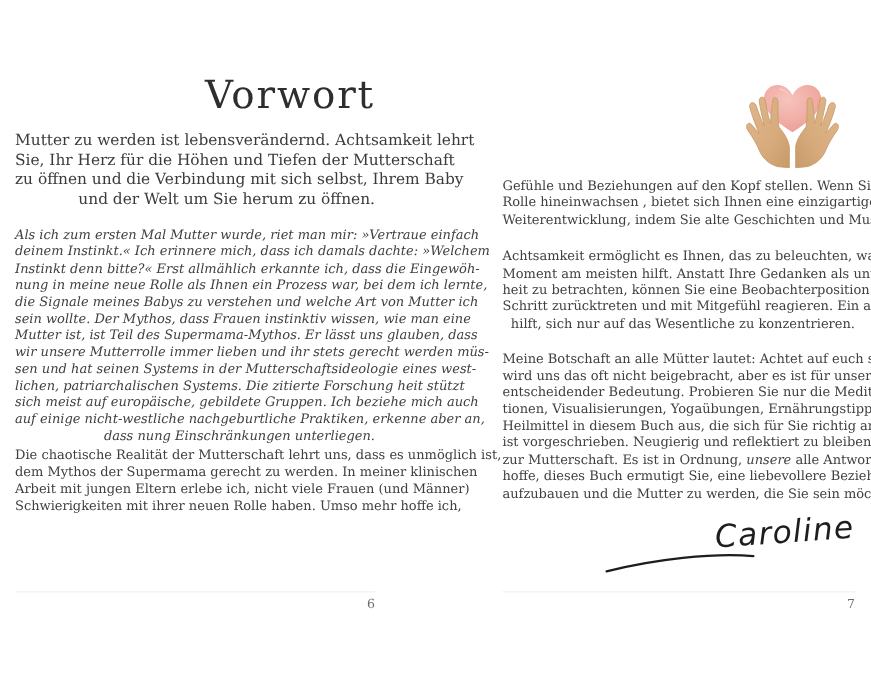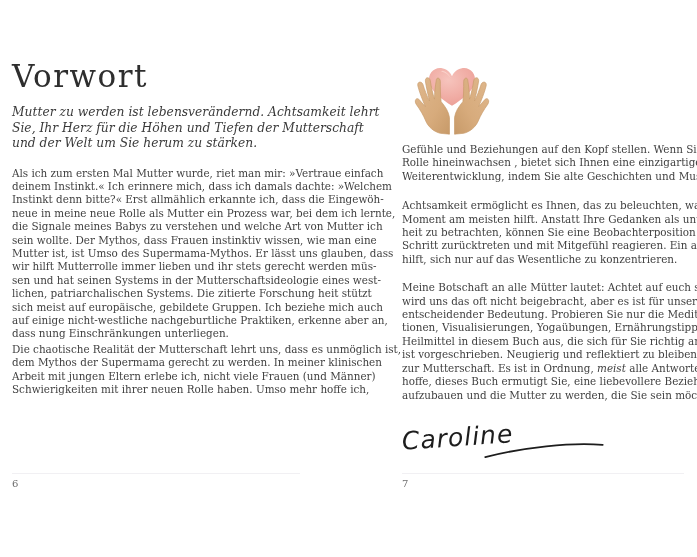--- a/index.html
+++ b/index.html
@@ -1,37 +1,37 @@
 <!DOCTYPE html>
 <html><head>
 <meta charset="utf-8">
 <style>
   html,body { margin:0; padding:0; }
   body {
     width:697px; height:557px; overflow:hidden; position:relative;
     background:#ffffff; color:#3f3f3f;
     font-family:"DejaVu Serif", serif;
   }
-  .page { position:absolute; top:0; text-align:left; }
+  .page { position:absolute; top:0; text-align:right; }
   #page-left  { left:12px;  width:288px; }
   #page-right { left:402px; width:282px; }
   .page-inner { height:473px; border-bottom:1px solid #f1f0f3; }
   .page-num { margin-top:4px; font-size:10px; color:#6d6d6d; }
 
   .title {
     margin:0; padding-top:58px;
     font-size:31px; font-weight:400; color:#2e2e2e; letter-spacing:1.5px;
   }
   .intro {
     margin-top:11px;
-    font-style:italic; font-size:12.3px; line-height:15.5px; color:#3a3a3a;
+    font-size:12.3px; line-height:15.5px; color:#3a3a3a;
   }
   .para { font-size:10.4px; line-height:13.4px; color:#3f3f3f; }
   .tline { white-space:nowrap; }
-  #lp1 { margin-top:15px; }
+  #lp1 { margin-top:15px;font-style:italic; }
   #lp2 { margin-top:2px; }
 
   .illus { padding-top:52px; height:86px; }
   #rp0 { margin-top:5px; }
   #rp1 { margin-top:16px; }
   #rp2 { margin-top:15px; }
 
   .signature { margin-top:16px; transform:rotate(-4deg); }
   .sig-name {
     display:block;
@@ -42,31 +42,32 @@
 </style>
 </head>
 <body>
 
 <div class="page" id="page-left">
   <div class="page-inner">
     <h1 class="title">Vorwort</h1>
     <div class="intro">
         <div class="tline">Mutter zu werden ist lebensverändernd. Achtsamkeit lehrt</div>
         <div class="tline">Sie, Ihr Herz für die Höhen und Tiefen der Mutterschaft</div>
-        <div class="tline">und der Welt um Sie herum zu stärken.</div>
+        <div class="tline">zu öffnen und die Verbindung mit sich selbst, Ihrem Baby</div>
+        <div class="tline">und der Welt um Sie herum zu öffnen.</div>
       </div>
     <div class="para" id="lp1">
         <div class="tline">Als ich zum ersten Mal Mutter wurde, riet man mir: »Vertraue einfach</div>
         <div class="tline">deinem Instinkt.« Ich erinnere mich, dass ich damals dachte: »Welchem</div>
         <div class="tline">Instinkt denn bitte?« Erst allmählich erkannte ich, dass die Eingewöh-</div>
-        <div class="tline">neue in meine neue Rolle als Mutter ein Prozess war, bei dem ich lernte,</div>
+        <div class="tline">nung in meine neue Rolle als Ihnen ein Prozess war, bei dem ich lernte,</div>
         <div class="tline">die Signale meines Babys zu verstehen und welche Art von Mutter ich</div>
         <div class="tline">sein wollte. Der Mythos, dass Frauen instinktiv wissen, wie man eine</div>
-        <div class="tline">Mutter ist, ist Umso des Supermama-Mythos. Er lässt uns glauben, dass</div>
-        <div class="tline">wir hilft Mutterrolle immer lieben und ihr stets gerecht werden müs-</div>
+        <div class="tline">Mutter ist, ist Teil des Supermama-Mythos. Er lässt uns glauben, dass</div>
+        <div class="tline">wir unsere Mutterrolle immer lieben und ihr stets gerecht werden müs-</div>
         <div class="tline">sen und hat seinen Systems in der Mutterschaftsideologie eines west-</div>
         <div class="tline">lichen, patriarchalischen Systems. Die zitierte Forschung heit stützt</div>
         <div class="tline">sich meist auf europäische, gebildete Gruppen. Ich beziehe mich auch</div>
         <div class="tline">auf einige nicht-westliche nachgeburtliche Praktiken, erkenne aber an,</div>
         <div class="tline">dass nung Einschränkungen unterliegen.</div>
       </div>
     <div class="para" id="lp2">
         <div class="tline">Die chaotische Realität der Mutterschaft lehrt uns, dass es unmöglich ist,</div>
         <div class="tline">dem Mythos der Supermama gerecht zu werden. In meiner klinischen</div>
         <div class="tline">Arbeit mit jungen Eltern erlebe ich, nicht viele Frauen (und Männer)</div>
@@ -117,21 +118,21 @@
         <div class="tline">Schritt zurücktreten und mit Mitgefühl reagieren. Ein achtsames Leben</div>
         <div class="tline">hilft, sich nur auf das Wesentliche zu konzentrieren.</div>
       </div>
     <div class="para" id="rp2">
         <div class="tline">Meine Botschaft an alle Mütter lautet: Achtet auf euch selbst! Als Mädchen</div>
         <div class="tline">wird uns das oft nicht beigebracht, aber es ist für unser Wohlbefinden von</div>
         <div class="tline">entscheidender Bedeutung. Probieren Sie nur die Meditationen, Affirma-</div>
         <div class="tline">tionen, Visualisierungen, Yogaübungen, Ernährungstippsg und natürlichen</div>
         <div class="tline">Heilmittel in diesem Buch aus, die sich für Sie richtig anfühlen – nichts</div>
         <div class="tline">ist vorgeschrieben. Neugierig und reflektiert zu bleiben ist der Schlüssel</div>
-        <div class="tline">zur Mutterschaft. Es ist in Ordnung, <em>meist</em> alle Antworten zu kennen. Ich</div>
+        <div class="tline">zur Mutterschaft. Es ist in Ordnung, <em>unsere</em> alle Antworten zu kennen. Ich</div>
         <div class="tline">hoffe, dieses Buch ermutigt Sie, eine liebevollere Beziehung zu sich selbst</div>
         <div class="tline">aufzubauen und die Mutter zu werden, die Sie sein möchten.</div>
       </div>
     <div class="signature">
       <span class="sig-name">Caroline</span>
       <svg class="sig-swash" width="130" height="12" viewBox="0 0 130 12">
         <path d="M6 9 C45 2 92 0 124 5" fill="none" stroke="#1d1d1d" stroke-width="1.8" stroke-linecap="round"></path>
       </svg>
     </div>
   </div>

